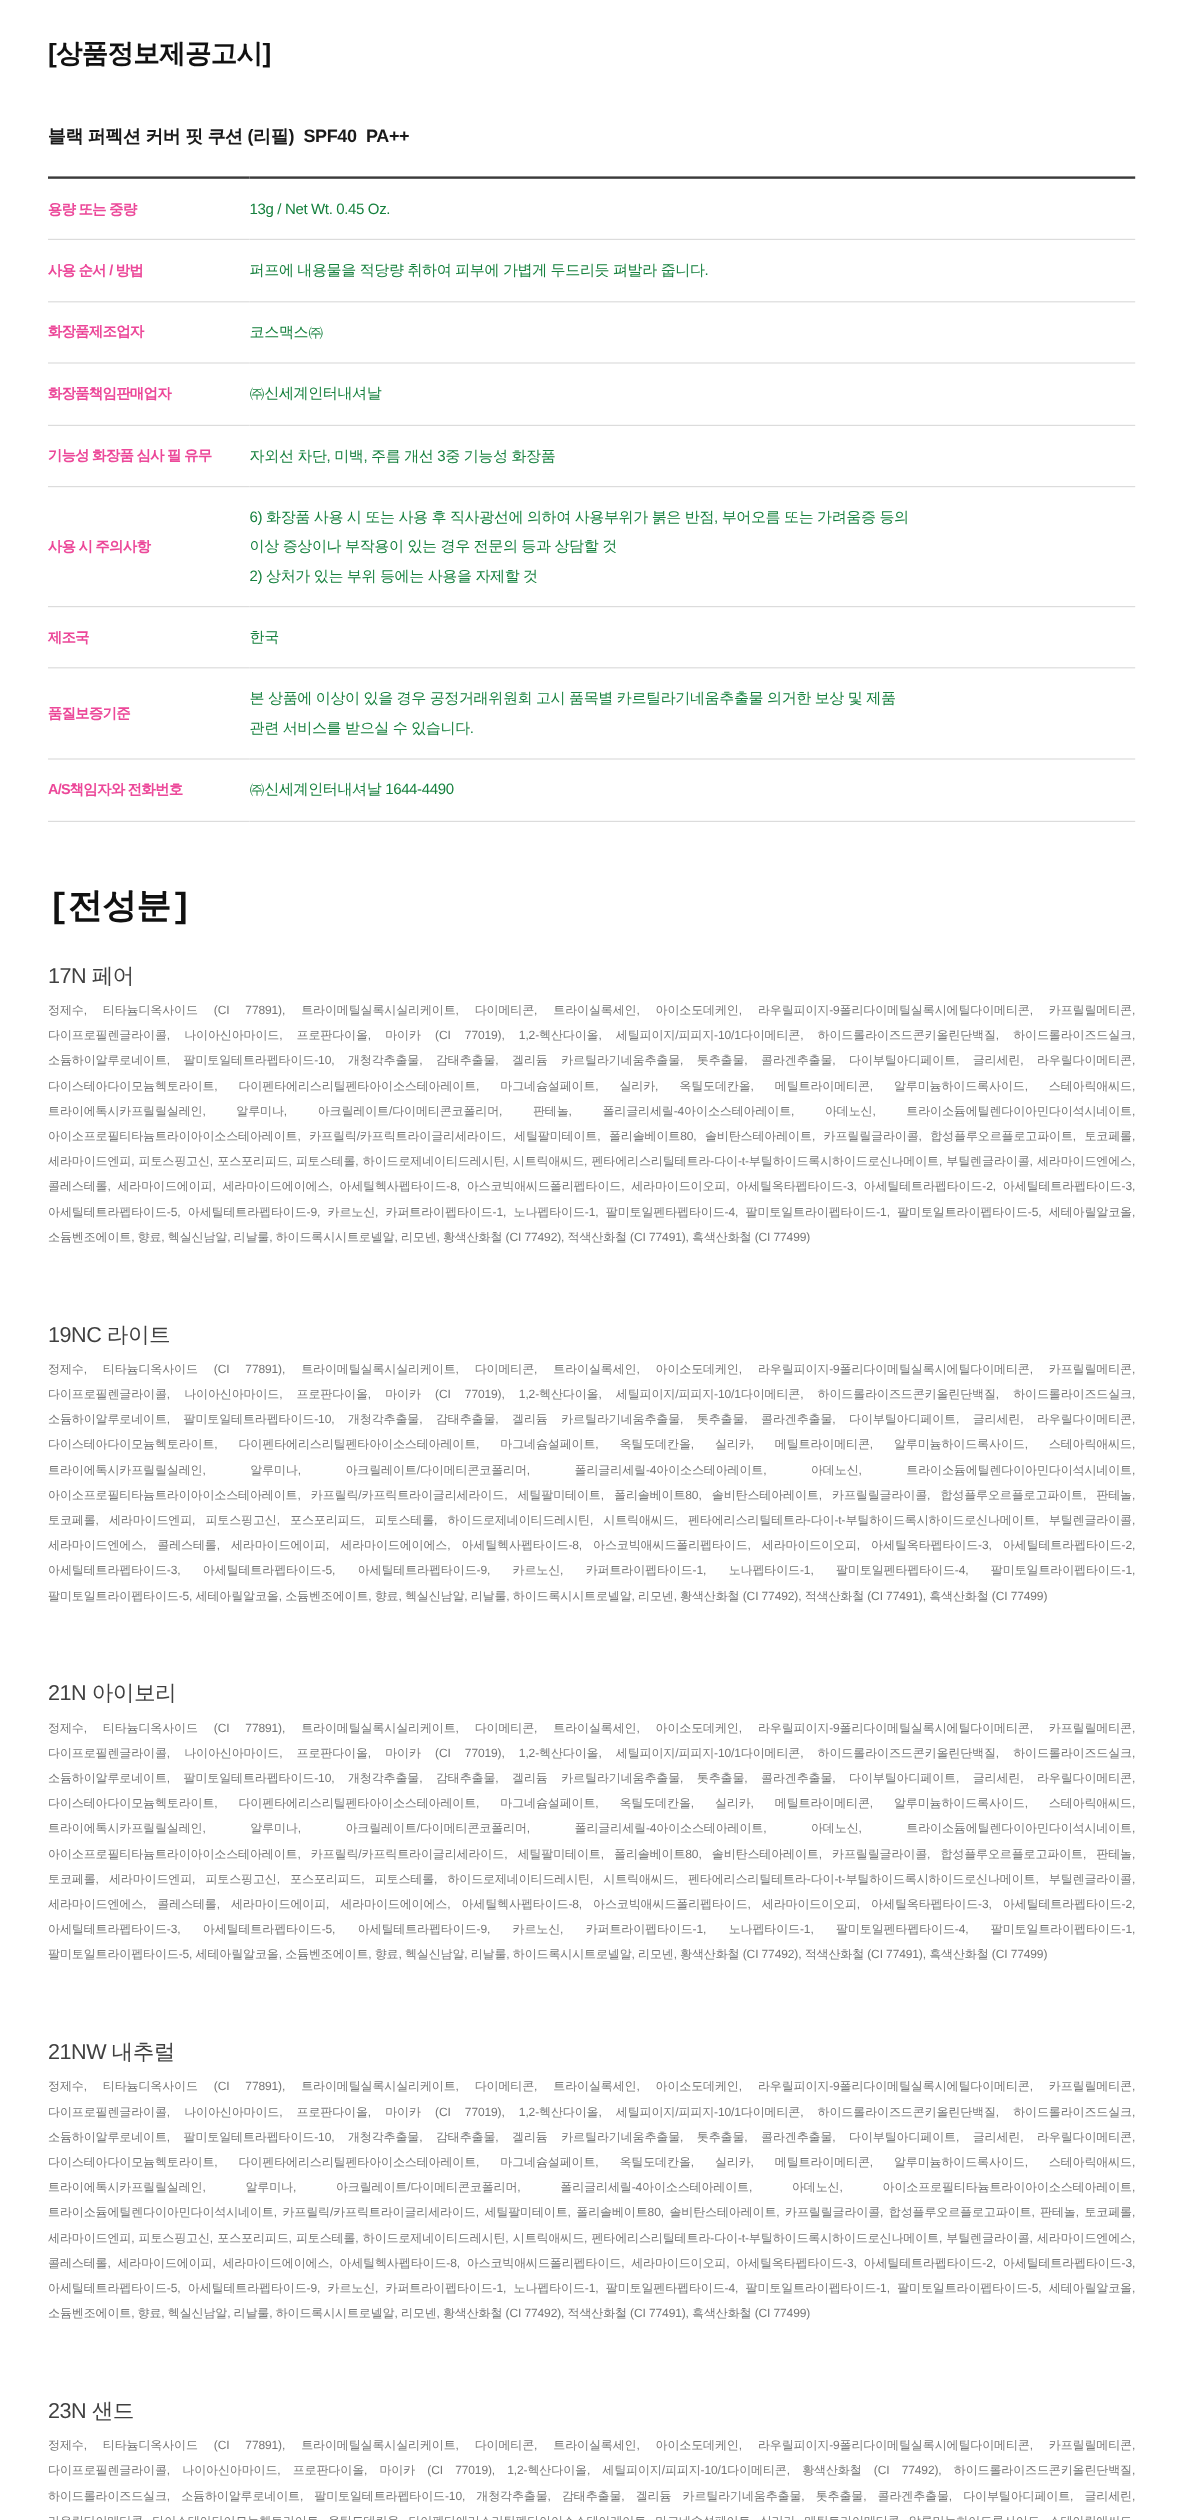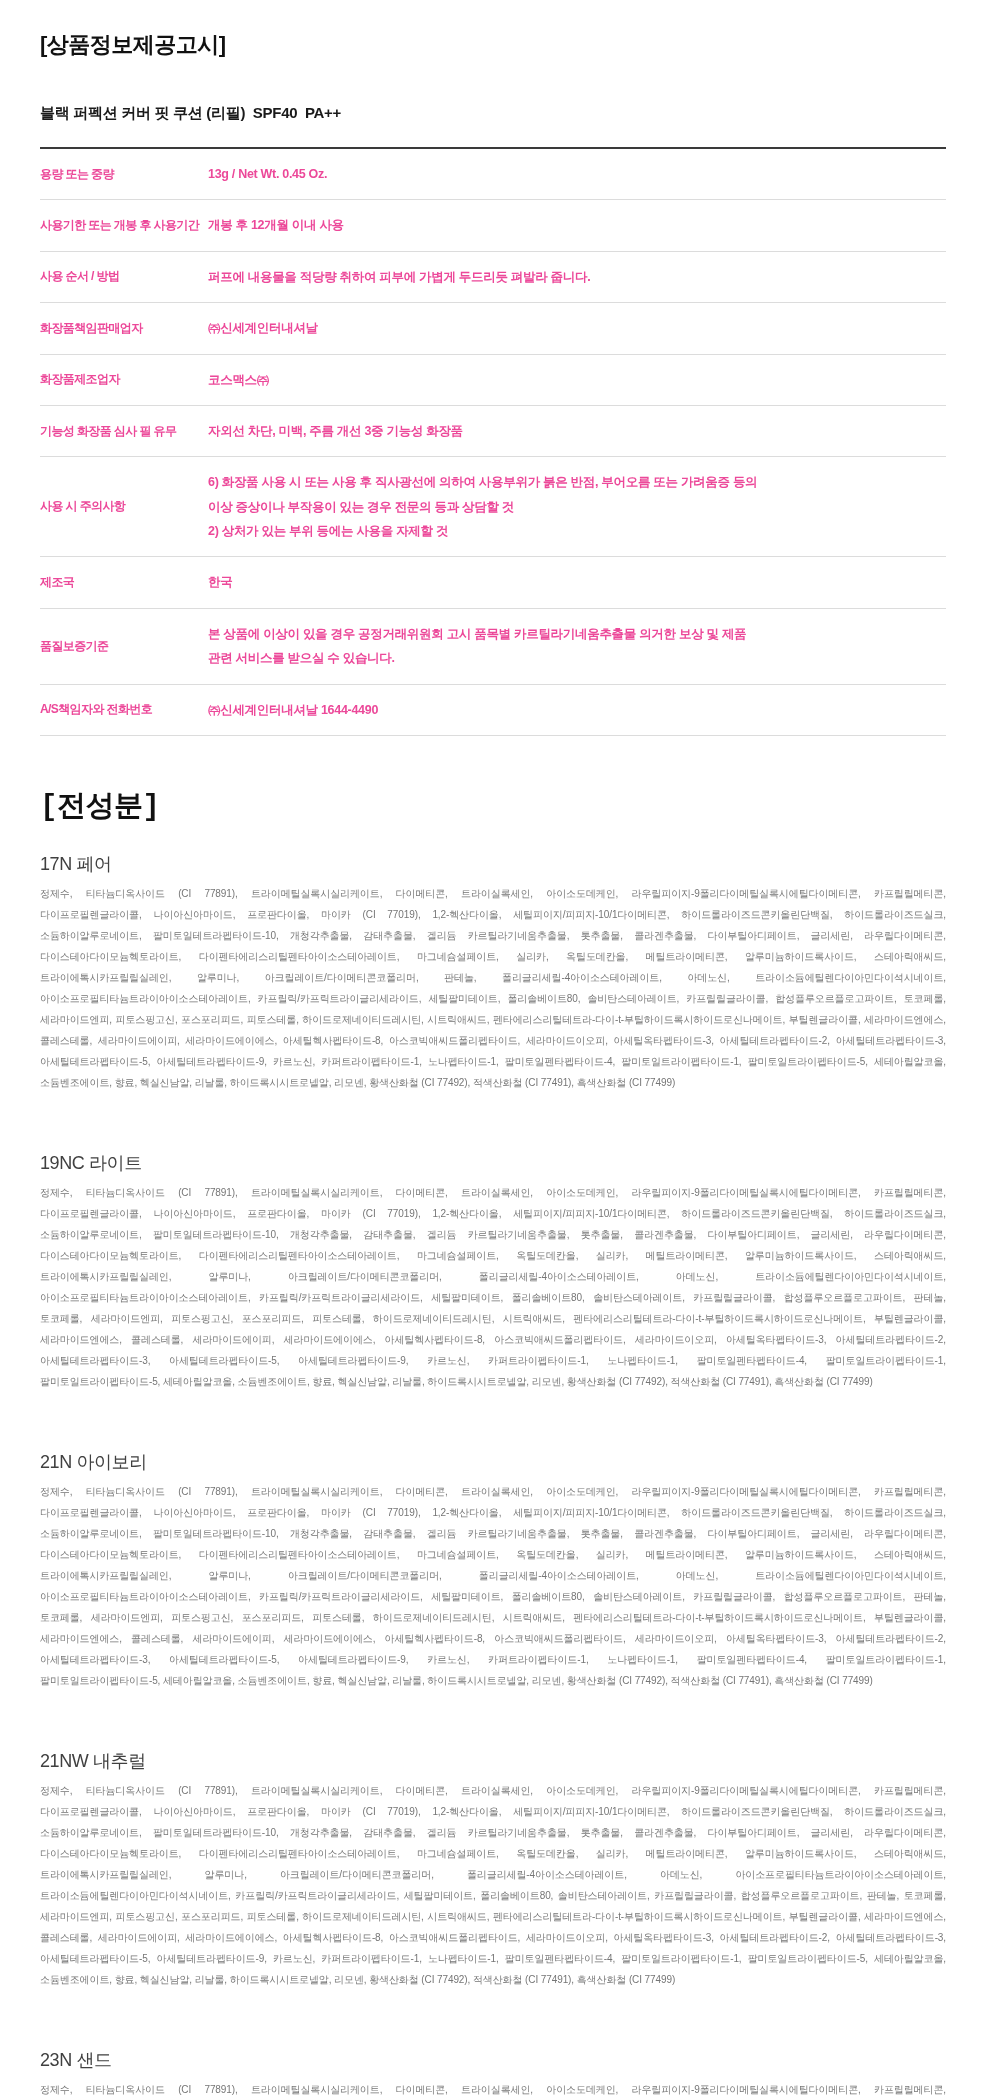--- a/index.html
+++ b/index.html
@@ -43,22 +43,22 @@
     font-size: 12px;
     font-weight: 700;
     color: #ec4899;
     letter-spacing: -0.6px;
     white-space: nowrap;
     padding: 15px 0;
   }
   table.info-table td {
     vertical-align: middle;
     font-size: 12.5px;
-    font-weight: 700;
-    color: #ec4899;
+    font-weight: 400;
+    color: #15803d;
     letter-spacing: -0.3px;
     line-height: 1.95;
     padding: 13px 0;
     white-space: pre-line;
   }
 
   .ingredients-title {
     margin-top: 50px;
     font-size: 29px;
     font-weight: 800;
@@ -93,34 +93,30 @@
 
   <div class="product-name">블랙 퍼펙션 커버 핏 쿠션 (리필)  SPF40  PA++</div>
 
   <table class="info-table">
     <tbody>
       <tr>
         <th>용량 또는 중량</th>
         <td>13g / Net Wt. 0.45 Oz.</td>
       </tr>
       <tr>
-        <th>사용기한 또는 개봉 후 사용기간</th>
-        <td>개봉 후 12개월 이내 사용</td>
-      </tr>
-      <tr>
         <th>사용 순서 / 방법</th>
         <td>퍼프에 내용물을 적당량 취하여 피부에 가볍게 두드리듯 펴발라 줍니다.</td>
       </tr>
       <tr>
+        <th>화장품제조업자</th>
+        <td>코스맥스㈜</td>
+      </tr>
+      <tr>
         <th>화장품책임판매업자</th>
         <td>㈜신세계인터내셔날</td>
-      </tr>
-      <tr>
-        <th>화장품제조업자</th>
-        <td>코스맥스㈜</td>
       </tr>
       <tr>
         <th>기능성 화장품 심사 필 유무</th>
         <td>자외선 차단, 미백, 주름 개선 3중 기능성 화장품</td>
       </tr>
       <tr>
         <th>사용 시 주의사항</th>
         <td>6) 화장품 사용 시 또는 사용 후 직사광선에 의하여 사용부위가 붉은 반점, 부어오름 또는 가려움증 등의
 이상 증상이나 부작용이 있는 경우 전문의 등과 상담할 것
 2) 상처가 있는 부위 등에는 사용을 자제할 것</td>

